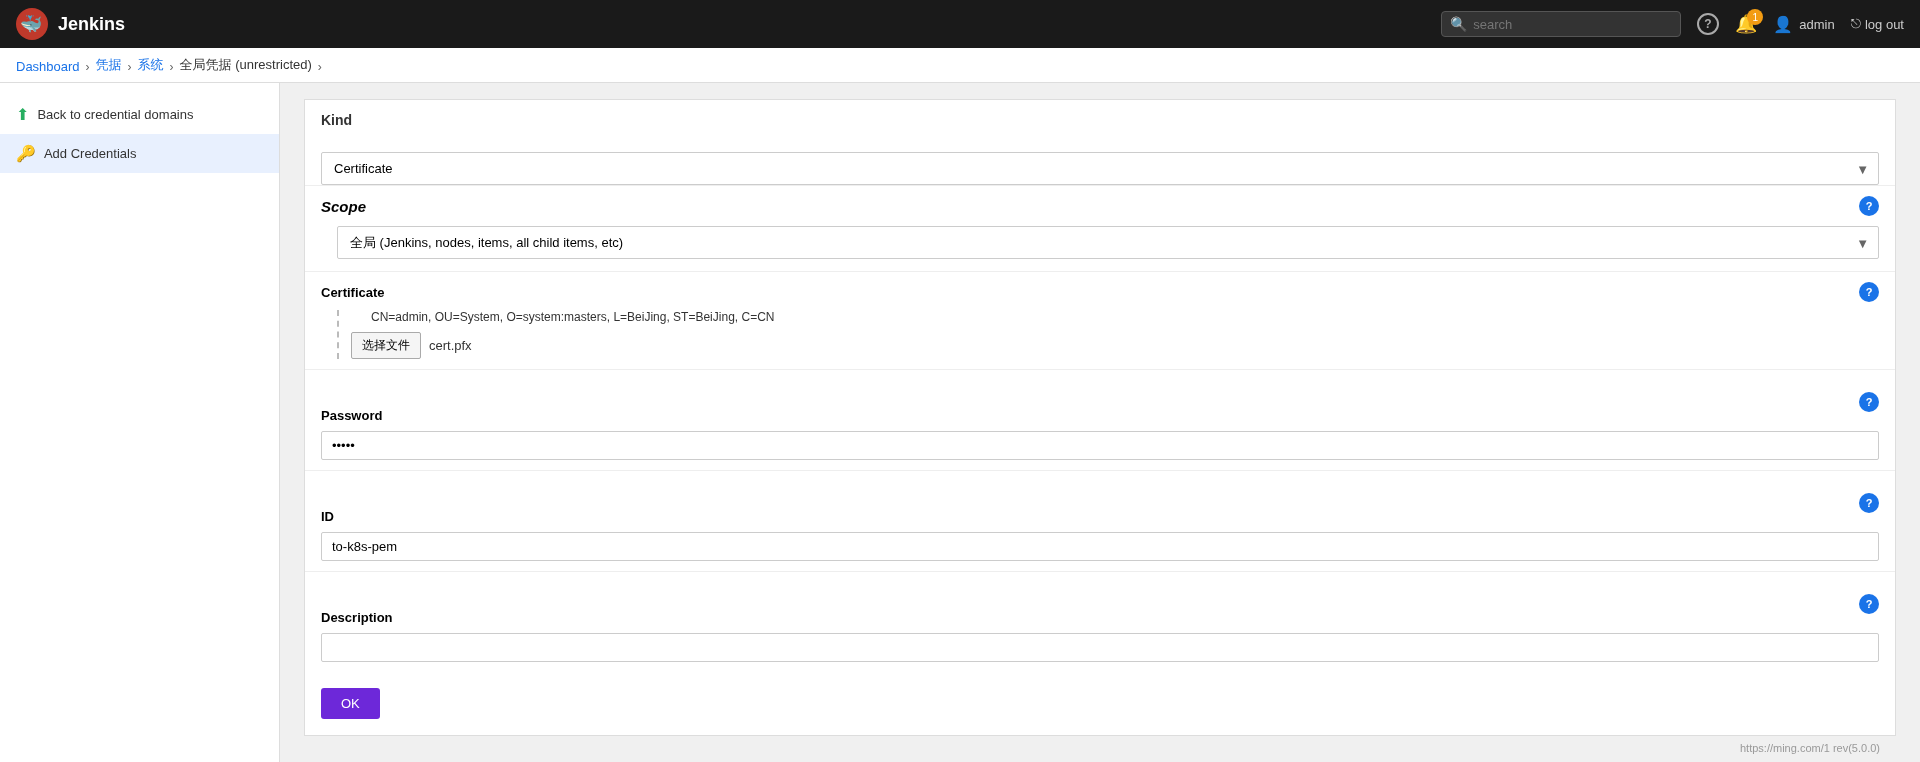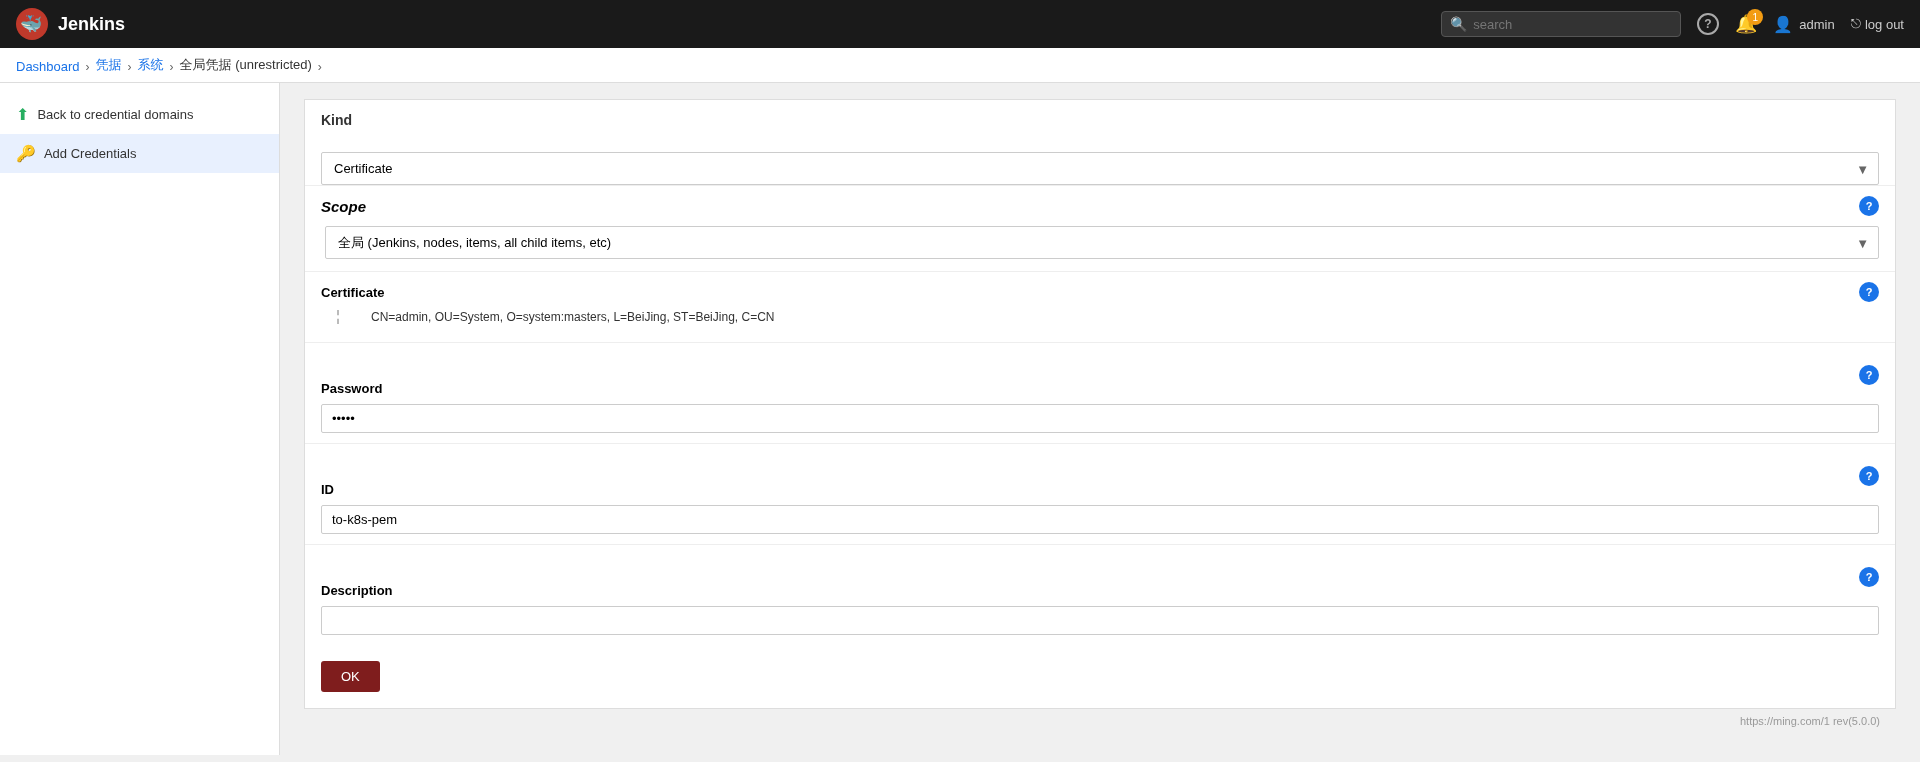--- a/index.html
+++ b/index.html
@@ -111,21 +111,21 @@
       color: #666; pointer-events: none;
     }
 
     
     .scope-section { margin-top: 0; }
     .section-header {
       display: flex; justify-content: space-between; align-items: center;
       padding: 10px 16px 6px 16px; border-top: 1px solid #eee;
     }
     .section-header-label { font-weight: bold; font-size: 15px; font-style: italic; }
-    .section-body { padding: 4px 16px 12px 20px; }
+    .section-body { padding: 4px 16px 12px 32px; }
 
     
     .cert-section { border-top: 1px solid #eee; padding: 10px 16px; }
     .cert-header { display: flex; justify-content: space-between; align-items: center; margin-bottom: 8px; }
     .cert-label { font-weight: bold; font-size: 13px; }
     .radio-option { display: flex; align-items: center; gap: 6px; margin-bottom: 6px; }
     .radio-option input[type="radio"] { accent-color: #1a73e8; }
     .radio-label { color: #1a73e8; cursor: pointer; }
     .cert-info { color: #333; font-size: 12px; margin: 4px 0 8px 20px; }
     .file-input-row { display: flex; align-items: center; gap: 8px; margin-top: 6px; }
@@ -143,21 +143,21 @@
       width: 100%; padding: 6px 10px;
       border: 1px solid #ccc; border-radius: 2px;
       font-size: 13px; outline: none;
       background: #fff;
     }
 
     
     .btn-ok {
       margin: 16px;
       padding: 8px 20px;
-      background: #7f1d1d; color: #fff;
+      background: #6d28d9; color: #fff;
       border: none; border-radius: 3px;
       font-size: 13px; cursor: pointer;
     }
 
     
     .footer {
       text-align: right; padding: 6px 16px;
       font-size: 11px; color: #999; background: #f0f0f0;
     }
 
@@ -263,20 +263,24 @@
       
       <div class="cert-section">
         <div class="cert-header">
           <span class="cert-label">Certificate</span>
           <div class="help-circle">
             <span>?</span>
           </div>
         </div>
         <div class="cert-radio-section">
           <div class="cert-info">CN=admin, OU=System, O=system:masters, L=BeiJing, ST=BeiJing, C=CN</div>
+          <div class="file-input-row">
+            <button class="file-btn">选择文件</button>
+            <span class="file-name">cert.pfx</span>
+          </div>
         </div>
       </div>
 
       
       <div class="field-section">
         <div class="field-header">
           <span class="field-label">Password</span>
           <div class="help-circle">
             <span>?</span>
           </div>

